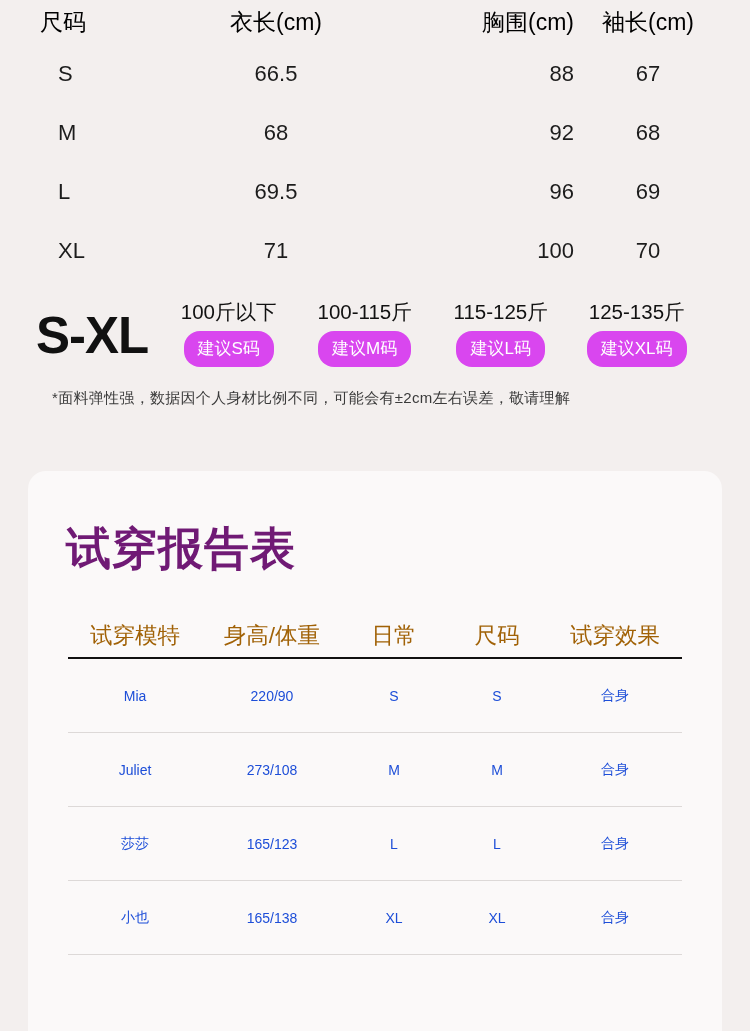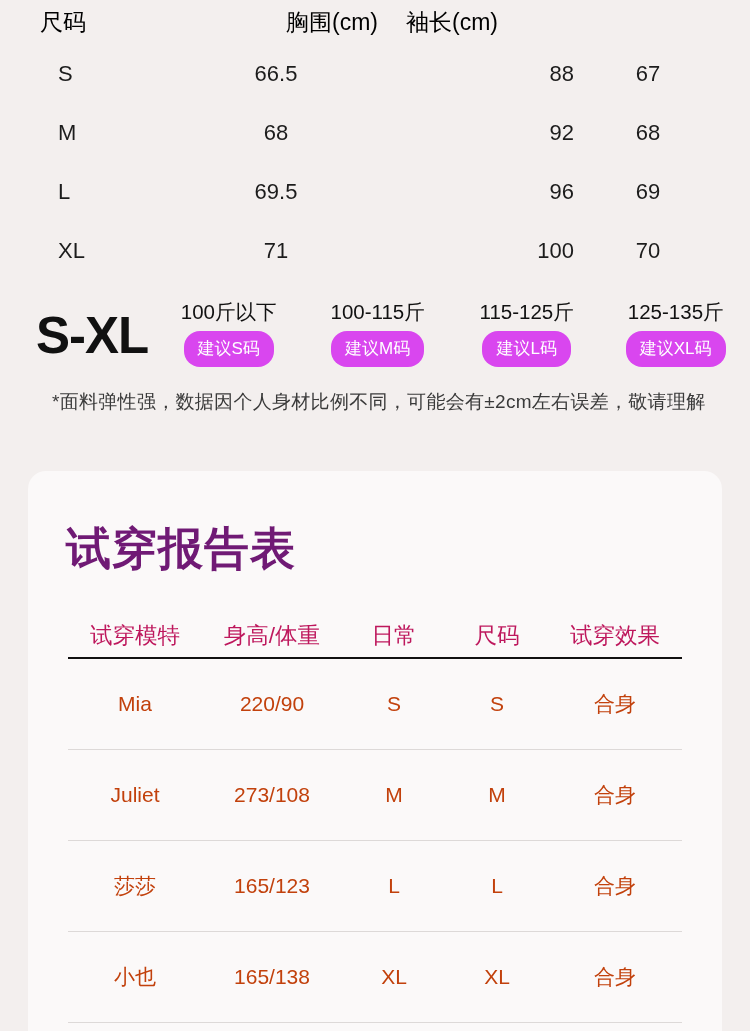--- a/index.html
+++ b/index.html
@@ -54,41 +54,41 @@
     letter-spacing: -1px;
     line-height: 1;
     padding-bottom: 6px;
     color: #111;
     white-space: nowrap;
   }
   .rec-items {
     display: flex;
     align-items: flex-end;
     margin-left: 14px;
-    gap: 16px;
+    gap: 3px;
   }
   .rec-item { text-align: center; width: 133px; }
   .rec-item .weight {
     font-size: 20.5px;
     color: #111;
     margin-bottom: 5px;
     white-space: nowrap;
   }
   .rec-item .pill {
     display: inline-block;
     background: #d946ef;
     color: #fff;
     font-size: 17px;
     border-radius: 16px;
     padding: 6px 14px 7px 14px;
     white-space: nowrap;
   }
 
   .note-1 {
-    font-size: 19px;
+    font-size: 15px;
     color: #3a3a3a;
     padding: 22px 0 0 52px;
     letter-spacing: 0.3px;
   }
 
   
   .report-card {
     position: absolute;
     left: 28px;
     top: 471px;
@@ -116,38 +116,39 @@
   .rep-row > div { text-align: center; }
   .rep-c0 { width: 134px; }
   .rep-c1 { width: 140px; }
   .rep-c2 { width: 104px; }
   .rep-c3 { width: 102px; }
   .rep-c4 { width: 134px; }
 
   .rep-head {
     height: 46px;
     font-size: 22.5px;
-    color: #be185d;
+    color: #a16207;
     border-bottom: 2px solid #111;
   }
   .rep-body-row {
-    height: 91px;
-    font-size: 21px;
-    color: #c2410c;
+    height: 74px;
+    font-size: 14px;
+    color: #1d4ed8;
     border-bottom: 1px solid #ddd9d8;
   }
   .rep-body-row:last-child { border-bottom: 1px solid #ddd9d8; }
 </style>
 </head>
 <body>
 
 <div class="size-table">
 
   <div class="size-row size-head">
     <div class="c0">尺码</div>
+    <div class="c1">衣长(cm)</div>
     <div class="c2">胸围(cm)</div>
     <div class="c3">袖长(cm)</div>
   </div>
 
   <div class="size-row size-body-row">
     <div class="c0">S</div>
     <div class="c1">66.5</div>
     <div class="c2">88</div>
     <div class="c3">67</div>
   </div>

